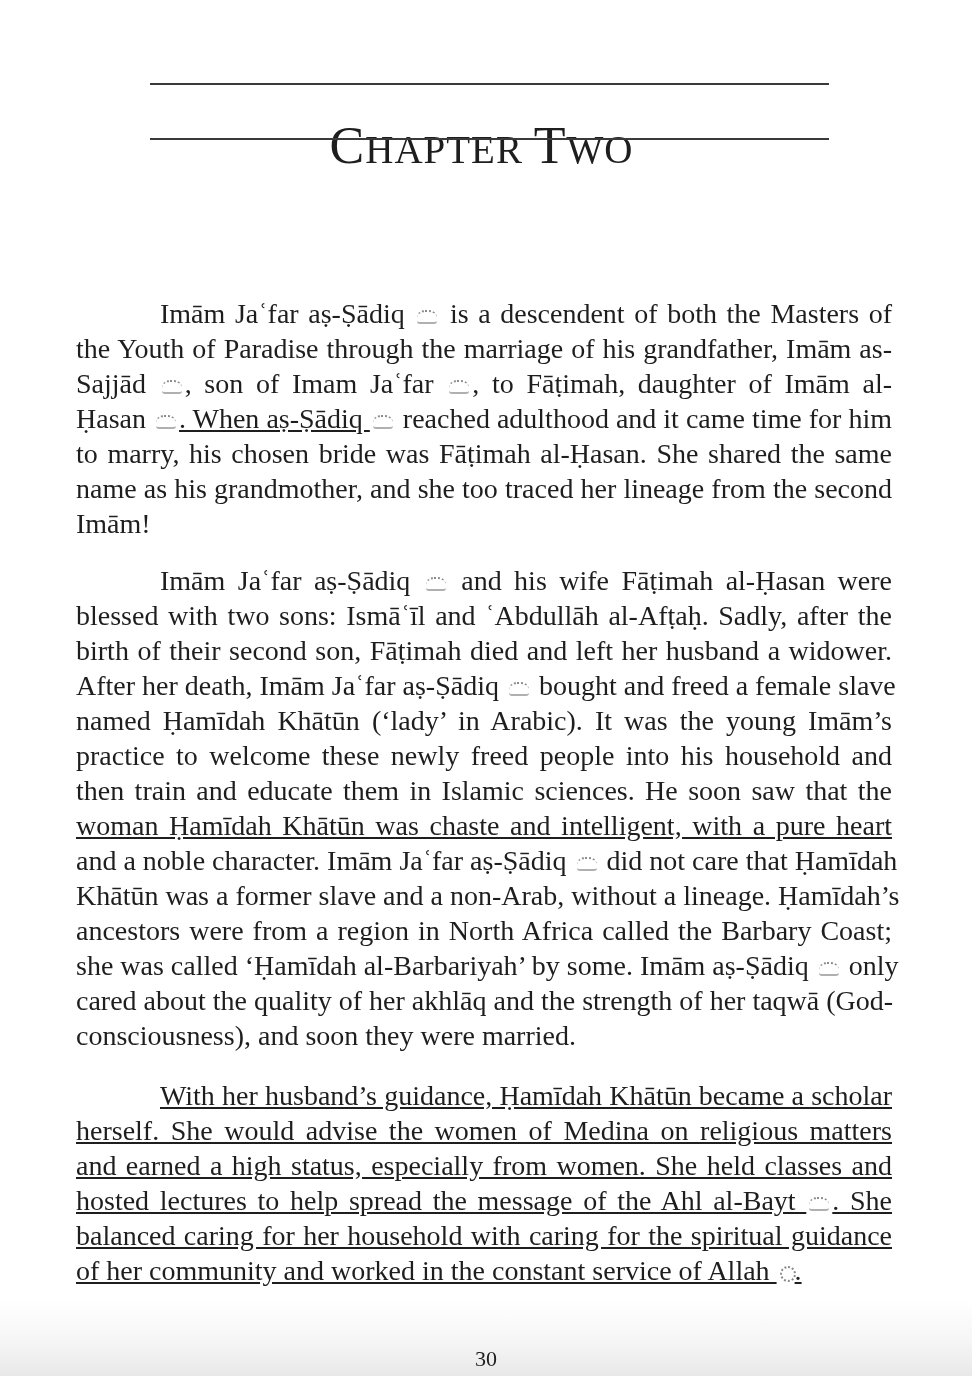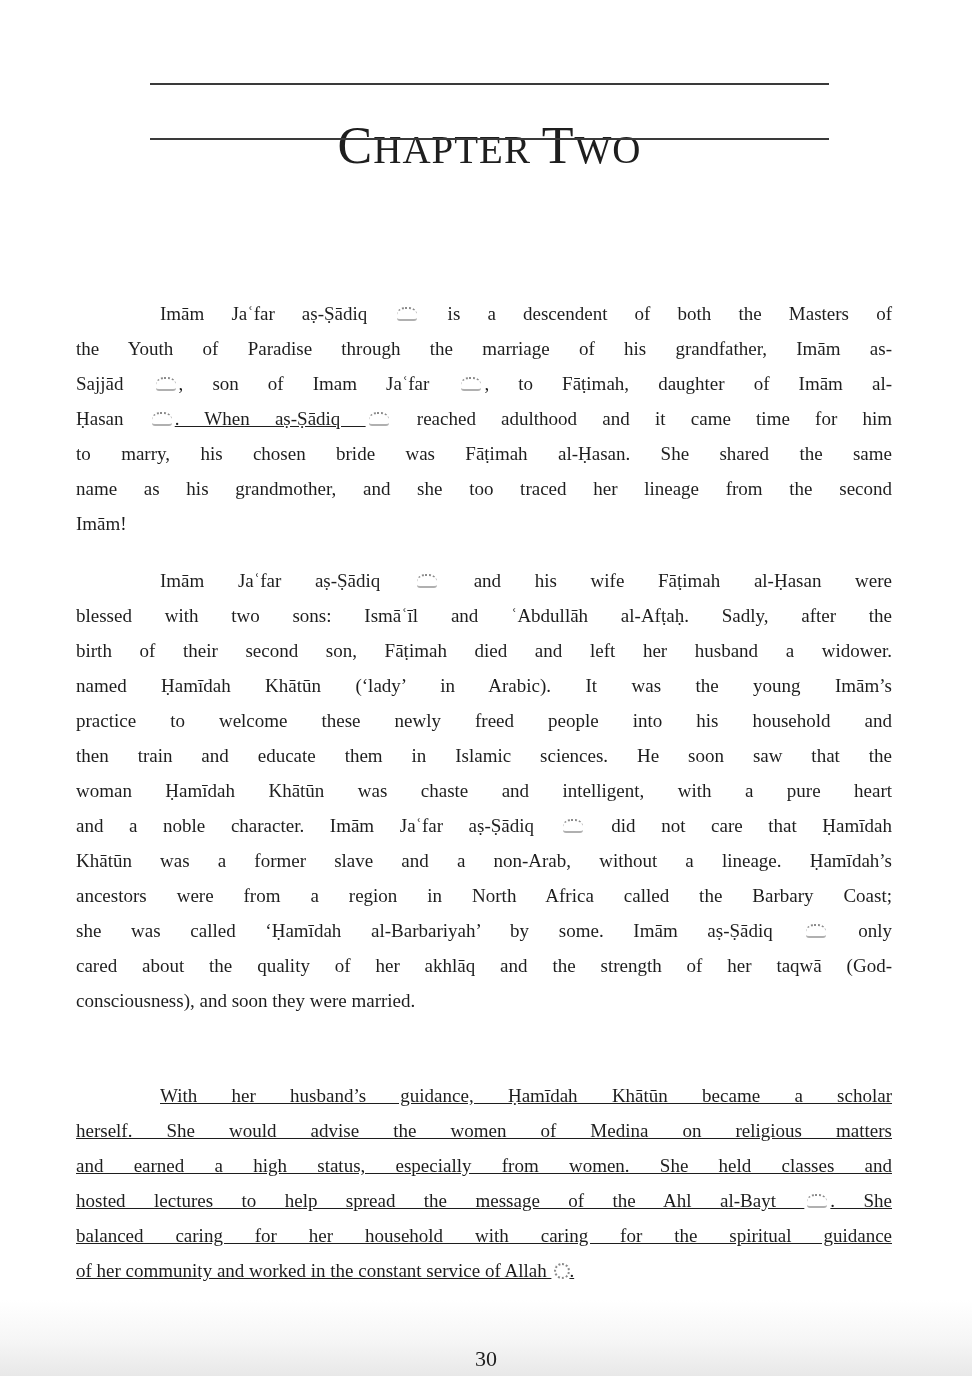--- a/index.html
+++ b/index.html
@@ -6,28 +6,28 @@
   body {
     width:972px; height:1376px; overflow:hidden; position:relative;
     background: linear-gradient(to bottom, #ffffff 0px, #ffffff 1300px, #f6f6f6 1340px, #e8e8e8 1376px);
     font-family: "Liberation Serif", "DejaVu Serif", serif;
     color:#1e1e1e;
   }
   .rule { position:absolute; left:150px; width:679px; height:2px; background:#3a3a3a; }
   .rule.top { top:83px; }
   .rule.bottom { top:138px; }
   .chapter-title {
-    position:absolute; top:84px; left:150px; width:679px; text-align:center;
+    position:absolute; top:84px; left:142px; width:679px; text-align:center;
     font-size:52px; line-height:54px; font-weight:normal; letter-spacing:1px;
   }
   .chapter-title .big { font-size:52px; }
   .chapter-title .small { font-size:39px; }
   .body-text { position:absolute; left:76px; width:816px; }
   .line {
-    display:block; height:35px; line-height:35px; font-size:19px;
+    display:block; height:35px; line-height:35px; font-size:28px;
     text-align:justify; text-align-last:justify; white-space:nowrap;
   }
   .line.last { text-align-last:left; }
   .line.indent { padding-left:84px; }
   .p1 { top:296px; }
   .p2 { top:563px; }
   .p3 { top:1078px;text-decoration:underline; }
   .honorific {
     display:inline-block; width:24px; height:14px; vertical-align:1px;
     position:relative; margin:0 1px;
@@ -58,24 +58,25 @@
     <span class="line"><span style="white-space: pre;">Sajjād </span><span class="honorific"></span><span style="white-space: pre;">, son of Imam Jaʿfar </span><span class="honorific"></span><span style="white-space: pre;">, to Fāṭimah, daughter of Imām al-</span></span>
     <span class="line"><span style="white-space: pre;">Ḥasan </span><span class="honorific"></span><span style="white-space: pre; text-decoration: underline;">. When aṣ-Ṣādiq </span><span class="honorific"></span><span style="white-space: pre;"> reached adulthood and it came time for him</span></span>
     <span class="line"><span style="white-space: pre;">to marry, his chosen bride was Fāṭimah al-Ḥasan. She shared the same</span></span>
     <span class="line"><span style="white-space: pre;">name as his grandmother, and she too traced her lineage from the second</span></span>
     <span class="line last"><span style="white-space: pre;">Imām!</span></span>
   </div>
 <div class="body-text p2">
     <span class="line indent"><span style="white-space: pre;">Imām Jaʿfar aṣ-Ṣādiq </span><span class="honorific"></span><span style="white-space: pre;"> and his wife Fāṭimah al-Ḥasan were</span></span>
     <span class="line"><span style="white-space: pre;">blessed with two sons: Ismāʿīl and ʿAbdullāh al-Afṭaḥ. Sadly, after the</span></span>
     <span class="line"><span style="white-space: pre;">birth of their second son, Fāṭimah died and left her husband a widower.</span></span>
+    <span class="line"><span style="white-space: pre;">After her death, Imām Jaʿfar aṣ-Ṣādiq </span><span class="honorific"></span><span style="white-space: pre;"> bought and freed a female slave</span></span>
     <span class="line"><span style="white-space: pre;">named Ḥamīdah Khātūn (‘lady’ in Arabic). It was the young Imām’s</span></span>
     <span class="line"><span style="white-space: pre;">practice to welcome these newly freed people into his household and</span></span>
     <span class="line"><span style="white-space: pre;">then train and educate them in Islamic sciences. He soon saw that the</span></span>
-    <span class="line"><span style="white-space: pre;">woman Ḥamīdah Khātūn was chaste and intelligent, with a pure heart</span></span>
+    <span class="line"><span style="white-space: pre; text-decoration: underline;">woman Ḥamīdah Khātūn was chaste and intelligent, with a pure heart</span></span>
     <span class="line"><span style="white-space: pre;">and a noble character. Imām Jaʿfar aṣ-Ṣādiq </span><span class="honorific"></span><span style="white-space: pre;"> did not care that Ḥamīdah</span></span>
     <span class="line"><span style="white-space: pre;">Khātūn was a former slave and a non-Arab, without a lineage. Ḥamīdah’s</span></span>
     <span class="line"><span style="white-space: pre;">ancestors were from a region in North Africa called the Barbary Coast;</span></span>
     <span class="line"><span style="white-space: pre;">she was called ‘Ḥamīdah al-Barbariyah’ by some. Imām aṣ-Ṣādiq </span><span class="honorific"></span><span style="white-space: pre;"> only</span></span>
     <span class="line"><span style="white-space: pre;">cared about the quality of her akhlāq and the strength of her taqwā (God-</span></span>
     <span class="line last"><span style="white-space: pre;">consciousness), and soon they were married.</span></span>
   </div>
 <div class="body-text p3">
     <span class="line indent"><span style="white-space: pre;">With her husband’s guidance, Ḥamīdah Khātūn became a scholar</span></span>
     <span class="line"><span style="white-space: pre;">herself. She would advise the women of Medina on religious matters</span></span>

